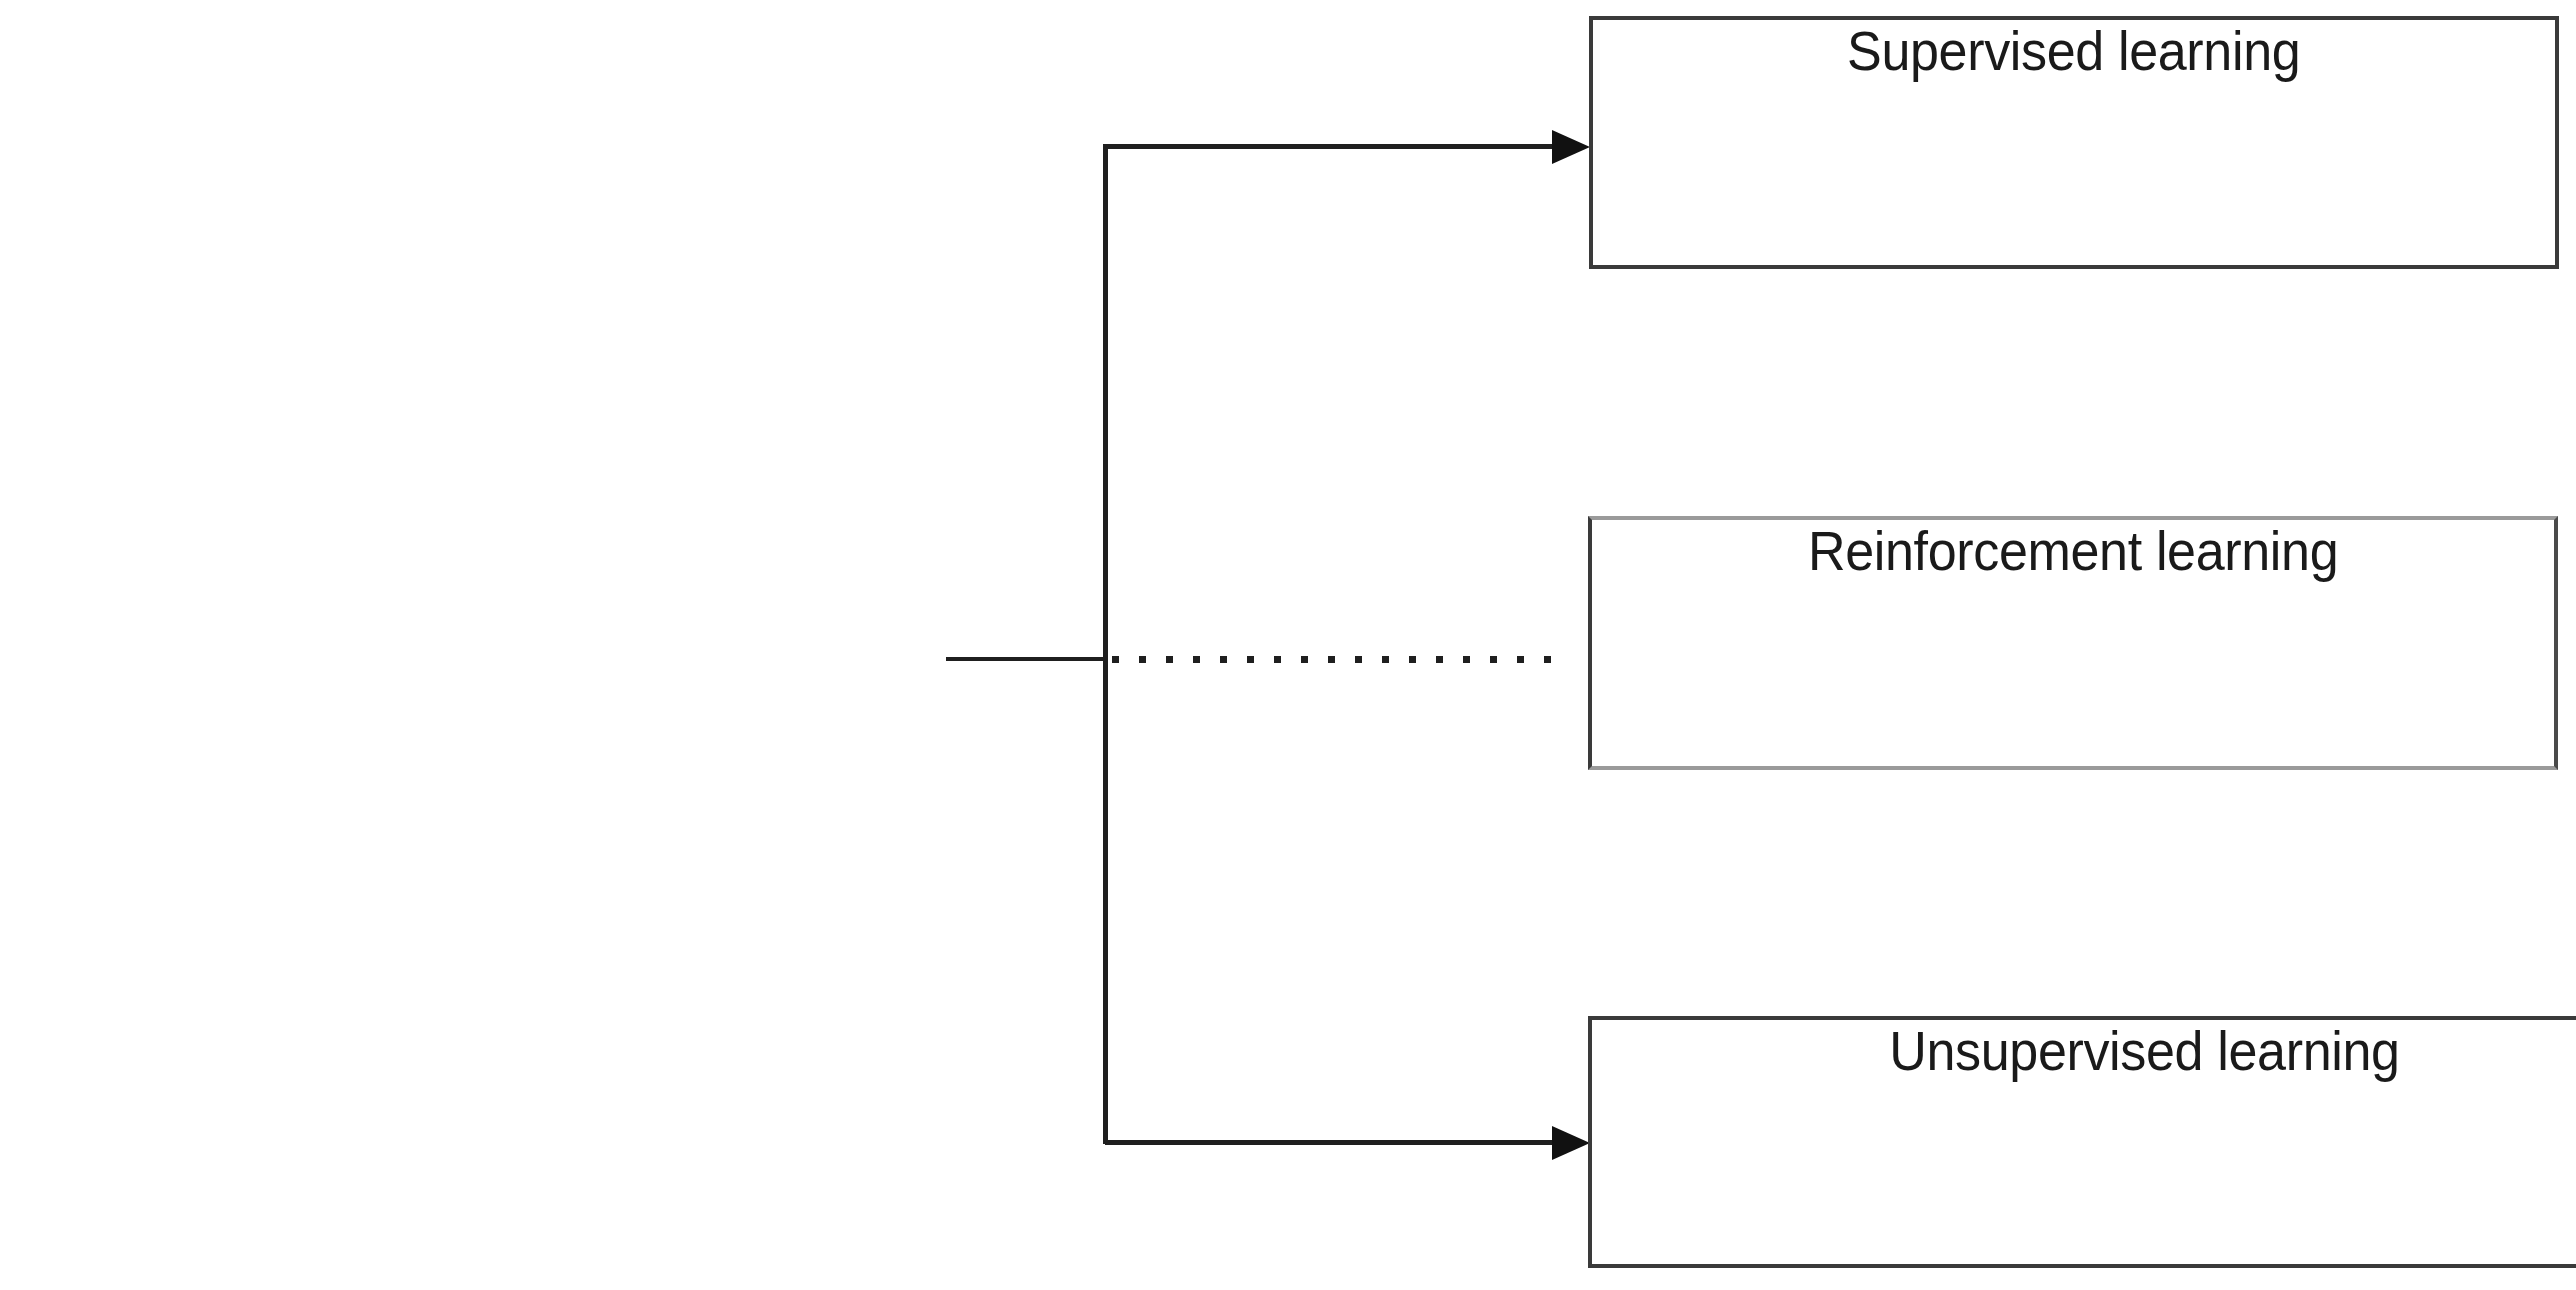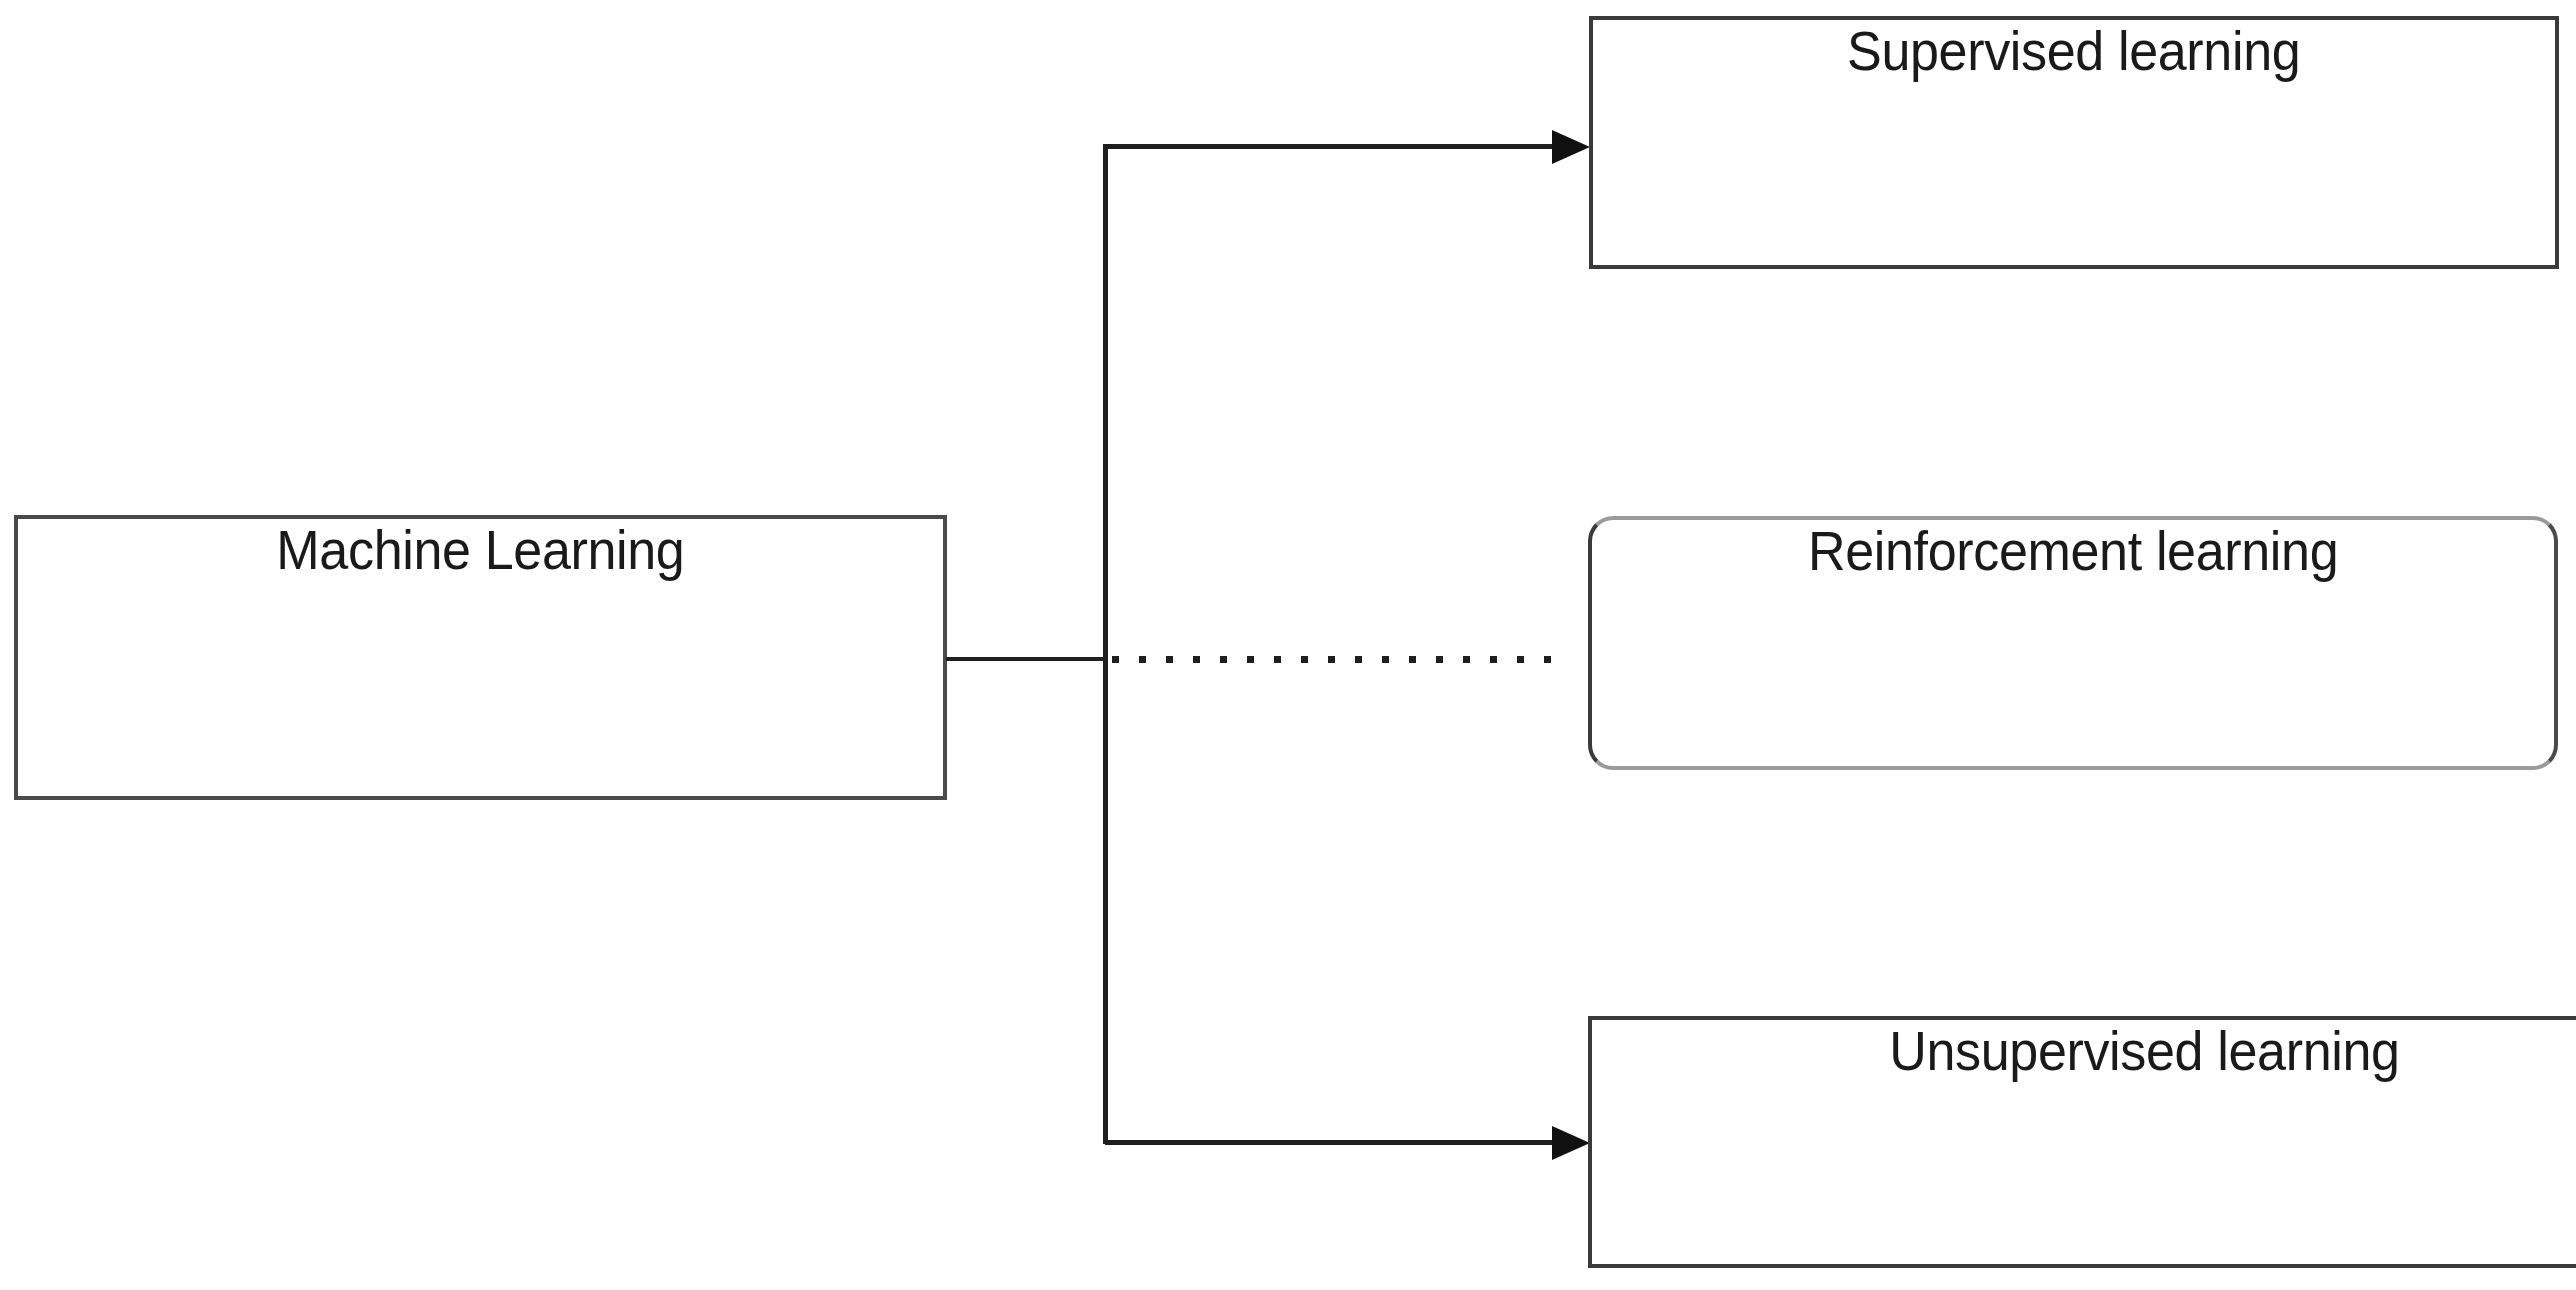--- a/index.html
+++ b/index.html
@@ -59,21 +59,20 @@
   
   #node-reinforcement-learning {
     left: 1588px;
     top: 516px;
     width: 970px;
     height: 254px;
     border-left: 4.5px solid #3a3a3a;
     border-right: 4.5px solid #4a4a4a;
     border-top: 4.5px solid #9a9a9a;
     border-bottom: 4.5px solid #9a9a9a;
-    border-radius: 25px;
   }
 
   
   #node-unsupervised-learning {
     left: 1588px;
     top: 1016px;
     width: 1112px;
     height: 252px;
     border: 4.5px solid #3a3a3a;
   }
@@ -146,23 +145,20 @@
   #arrowhead-unsupervised {
     left: 1552px;
     top: 1126px;
   }
 </style>
 </head>
 <body>
 
 <div id="diagram-canvas">
 
-  <div class="node" id="node-machine-learning">
-    <span class="node-label">Machine Learning</span>
-  </div>
 
   <div class="connector" id="connector-root-stub"></div>
 
   <div class="connector" id="connector-trunk"></div>
 
   <div class="connector" id="connector-branch-supervised"></div>
   <div class="arrowhead" id="arrowhead-supervised"></div>
   <div class="node" id="node-supervised-learning">
     <span class="node-label">Supervised learning</span>
   </div>

